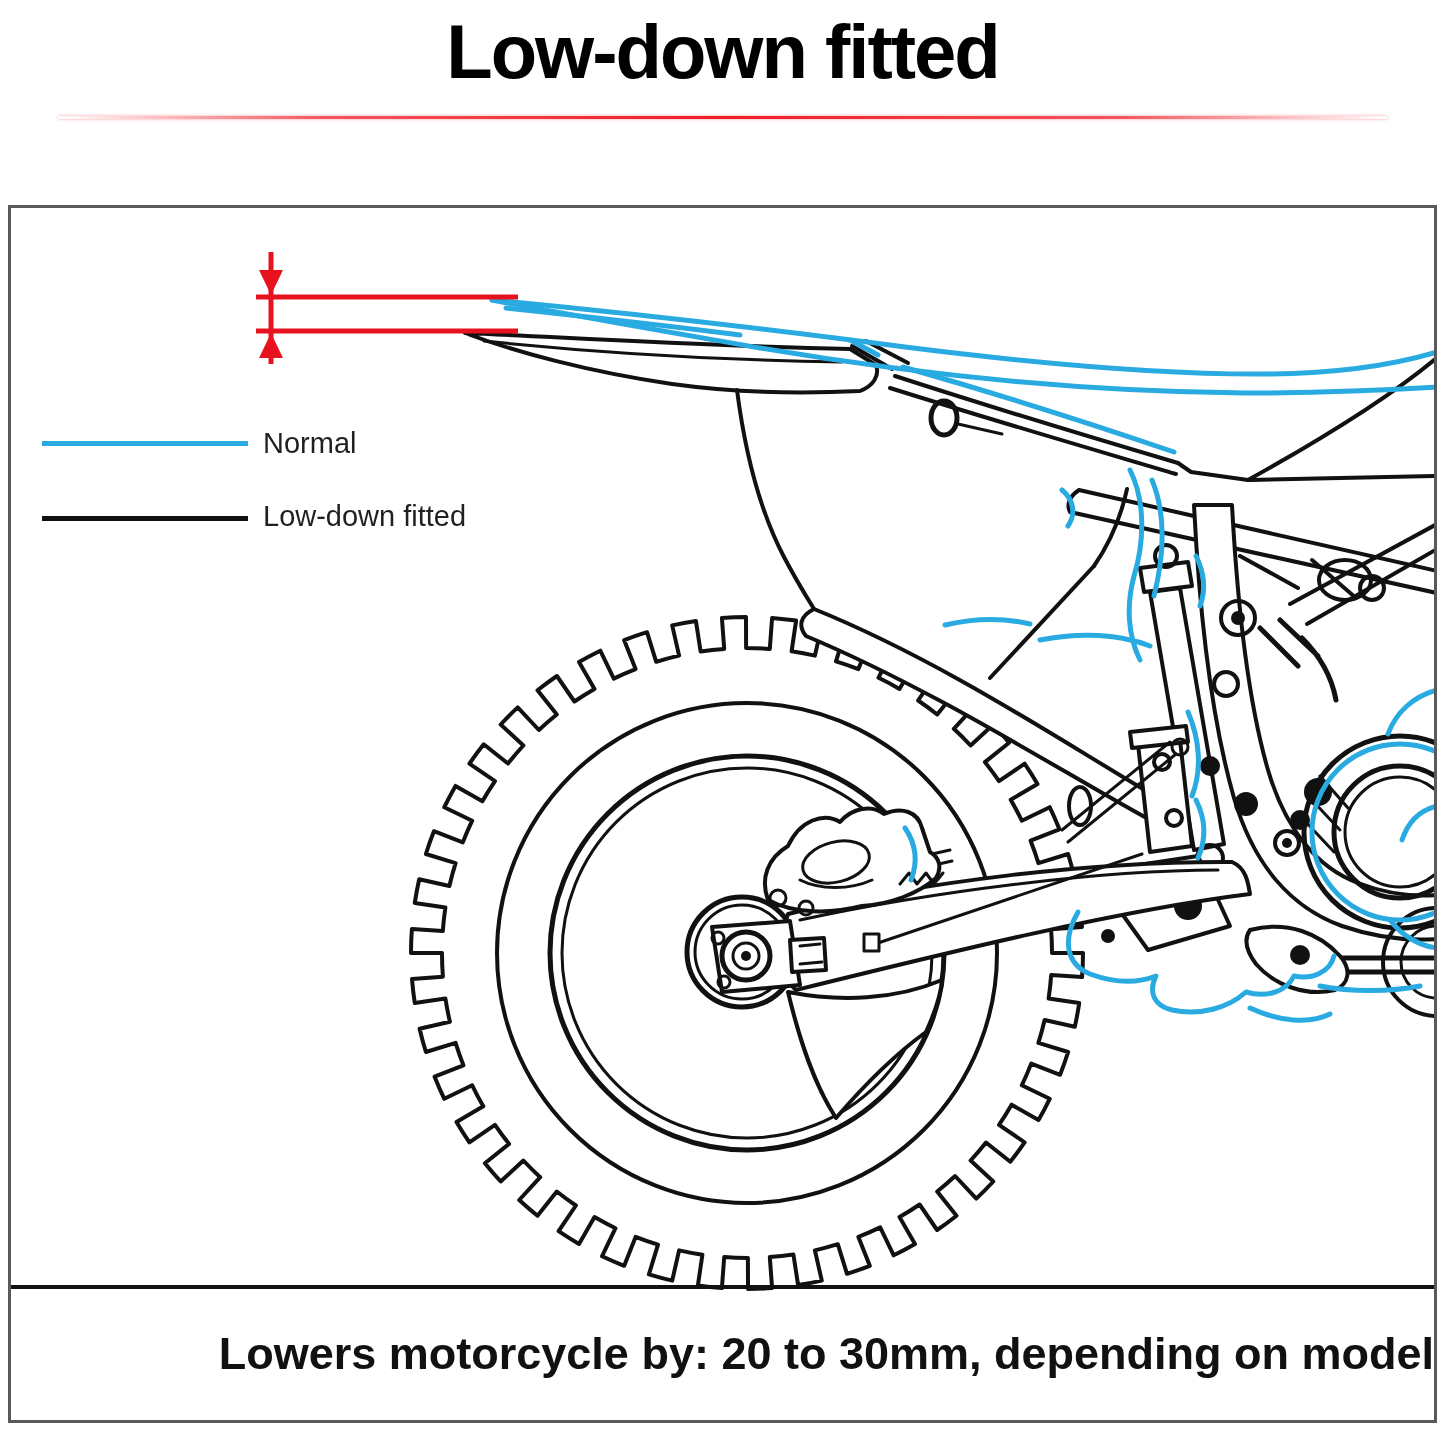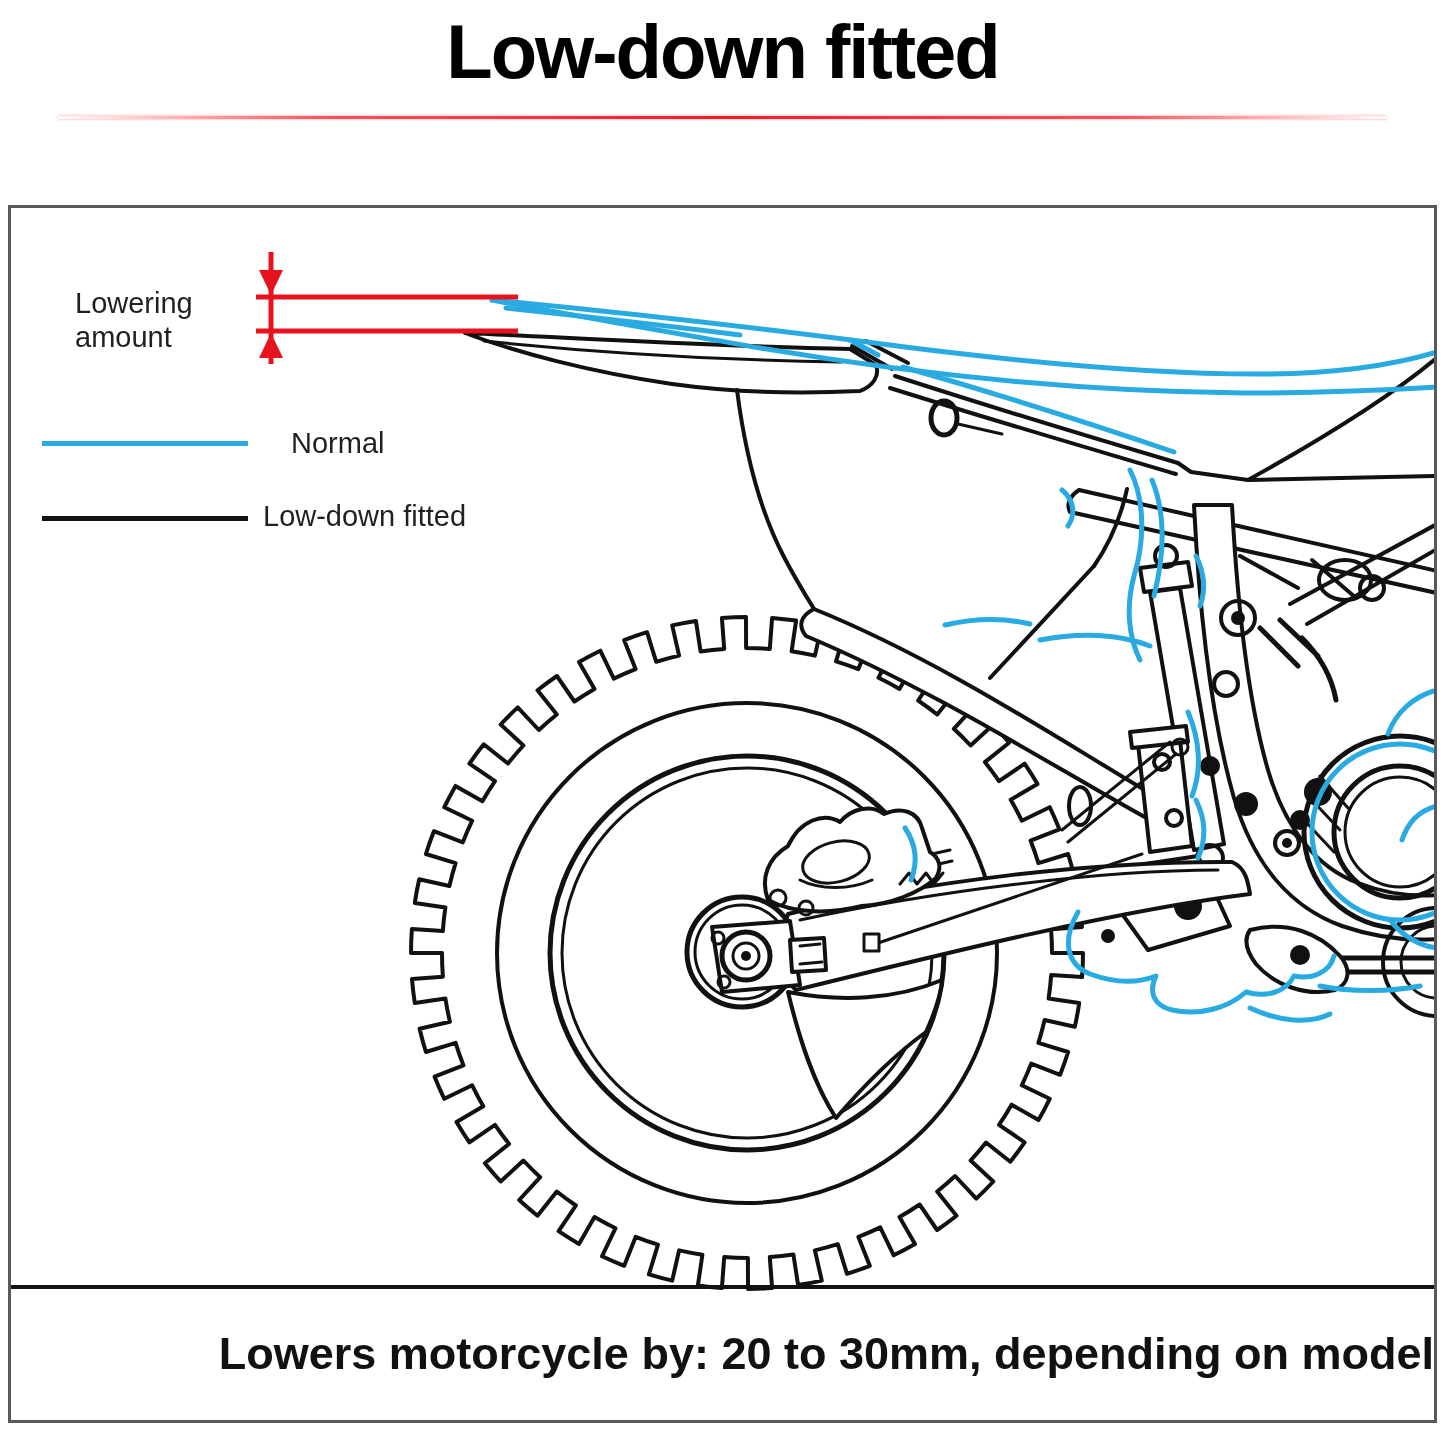--- a/index.html
+++ b/index.html
@@ -13,21 +13,21 @@
        box-shadow:0 0 3px rgba(238,28,37,.45);}
   .frame{position:absolute;left:8px;top:205px;width:1423px;height:1212px;
        border:3px solid var(--c-border);overflow:hidden;background:#fff;}
   .frame svg{position:absolute;left:-11px;top:-208px;width:1445px;height:1445px;}
   .annot{position:absolute;left:64px;top:78px;width:170px;font-size:29px;
        line-height:34px;color:var(--c-text);}
   .legend-line{position:absolute;height:5px;width:206px;left:31px;}
   .legend-line.normal{top:233px;background:var(--c-blue);}
   .legend-line.lowdown{top:308px;background:var(--c-black);}
   .legend-label{position:absolute;left:252px;font-size:29px;color:var(--c-text);}
-  .legend-label.normal{top:219px;margin-left:28px;}
+  .legend-label.normal{top:219px;}
   .legend-label.lowdown{top:292px;}
   .caption{position:absolute;left:0;top:1120px;width:100%;text-align:right;
        font-size:45px;font-weight:bold;color:#111;}
   
   .s{stroke:#111;stroke-width:4;fill:none;stroke-linecap:round;stroke-linejoin:round;}
   .w{fill:#fff;}
   .k{stroke-width:5;}
   .thin{stroke-width:3;}
   .bk{fill:#111;stroke:none;}
   .b{stroke:var(--c-blue);stroke-width:5;fill:none;stroke-linecap:round;stroke-linejoin:round;}
@@ -188,21 +188,20 @@
 
     <g>
       <line class="r" x1="256" y1="297" x2="518" y2="297"></line>
       <line class="r" x1="256" y1="331" x2="518" y2="331"></line>
       <line class="r" x1="271" y1="252" x2="271" y2="364"></line>
       <polygon class="rf" points="271,295 259,270 283,270"></polygon>
       <polygon class="rf" points="271,333 259,358 283,358"></polygon>
     </g>
   </svg>
 
-  <div class="annot">Lowering amount</div>
 
   <div class="legend-line normal"></div>
   <div class="legend-label normal">Normal</div>
   <div class="legend-line lowdown"></div>
   <div class="legend-label lowdown">Low-down fitted</div>
 
   <div class="caption">Lowers motorcycle by: 20 to 30mm, depending on model</div>
 </div>
 
 </body></html>

